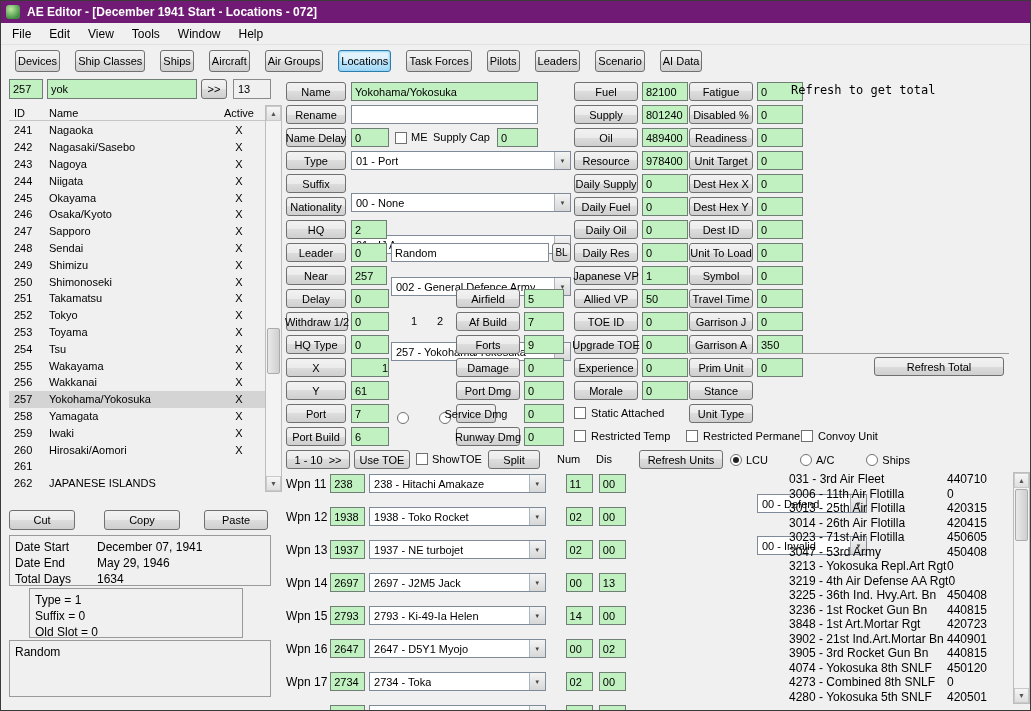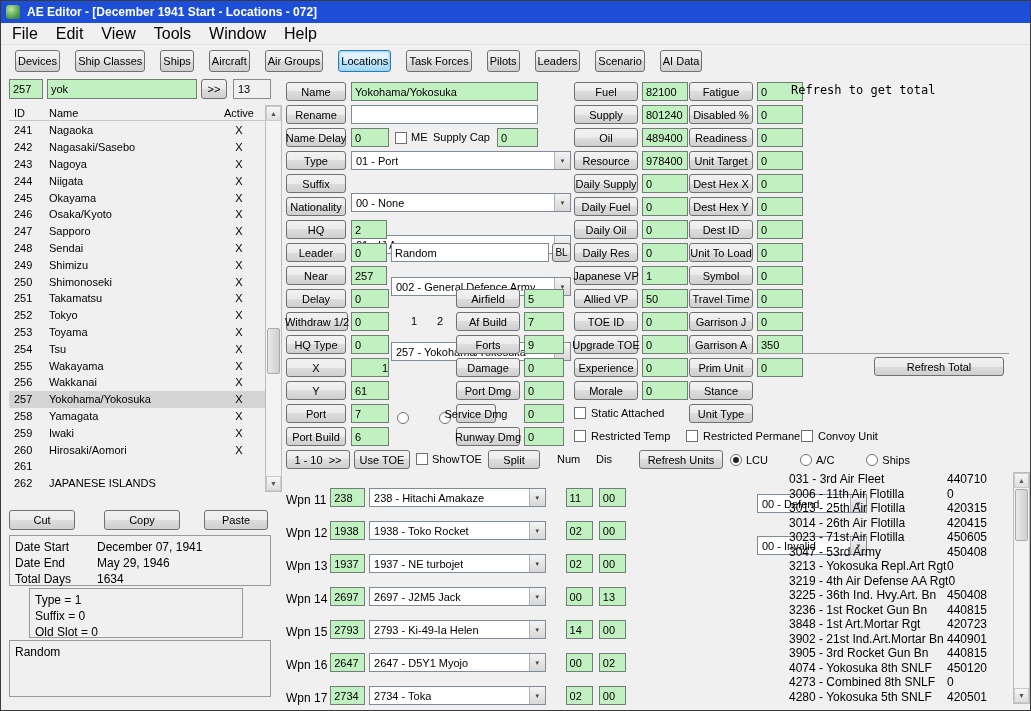--- a/index.html
+++ b/index.html
@@ -1,29 +1,29 @@
 <!DOCTYPE html>
 <html><head>
 <meta charset="utf-8">
 <style>
   html,body{margin:0;padding:0;background:#888;}
   *{box-sizing:border-box;}
   .app{position:relative;width:1031px;height:711px;background:#f0f0f0;
        font-family:"Liberation Sans",sans-serif;color:#000;border:1px solid #3a3a3a;overflow:hidden;}
   .abs{position:absolute;}
 
-  .titlebar{position:absolute;left:0;top:0;width:100%;height:22px;background:#1d4ed8;
+  .titlebar{position:absolute;left:0;top:0;width:100%;height:22px;background:#701a75;
             display:flex;align-items:center;padding-left:5px;}
   .app-icon{width:14px;height:14px;border-radius:3px;display:inline-block;
             background:radial-gradient(circle at 35% 30%,#bfe9a0,#3e8e41 75%);}
   .title-text{color:#fff;font-size:12px;font-weight:bold;margin-left:7px;white-space:pre;}
 
   .menubar{position:absolute;left:0;top:22px;width:100%;height:22px;background:#f0f0f0;
            display:flex;align-items:center;border-bottom:1px solid #e2e2e2;padding-left:2px;}
-  .menu-item{font-size:16px;padding:3px 9px;}
+  .menu-item{font-size:12px;padding:3px 9px;}
 
   .toolbar{position:absolute;left:0;top:48px;width:100%;height:24px;display:flex;
            align-items:center;gap:15px;padding-left:14px;}
   .tab{height:22px;font-size:12px;padding:0 13px;}
 
   .btn{display:inline-flex;align-items:center;justify-content:center;border:1px solid #707070;
        border-radius:3px;font-family:inherit;font-size:11px;color:#000;padding:0 2px;
        background:linear-gradient(to bottom,#f2f2f2 0%,#ebebeb 50%,#dddddd 50%,#cfcfcf 100%);
        white-space:pre;cursor:default;}
   .tab.selected{border-color:#2f7cab;box-shadow:inset 0 0 2px 1px #8ed4f5;
@@ -74,21 +74,21 @@
   .stat-btn{width:64px;height:19px;}
   .stat-field{width:46px;height:19px;margin-left:4px;}
 
   .mono{font-family:"DejaVu Sans Mono",monospace;font-size:12px;white-space:pre;}
   .hline{border-top:1px solid #9a9a9a;height:0;}
 
   .radios{display:flex;align-items:center;}
   .radio-wrap{display:flex;align-items:center;margin-right:32px;}
   .radio-label{font-size:11px;margin-left:4px;}
 
-  .wpn-row{display:flex;height:33px;align-items:flex-end;}
+  .wpn-row{display:flex;height:33px;align-items:flex-start;}
   .wpn-label{width:46px;font-size:12px;padding-top:3px;white-space:nowrap;}
   .wpn-id{width:36px;height:19px;}
   .wpn-combo{width:183px;height:19px;margin-left:4px;}
   .wpn-num{width:28px;height:19px;margin-left:20px;}
   .wpn-dis{width:28px;height:19px;margin-left:6px;}
 
   .unit-row{display:flex;height:14.5px;font-size:12px;align-items:center;white-space:nowrap;}
   .unit-name{min-width:158px;}
 </style>
 </head>

